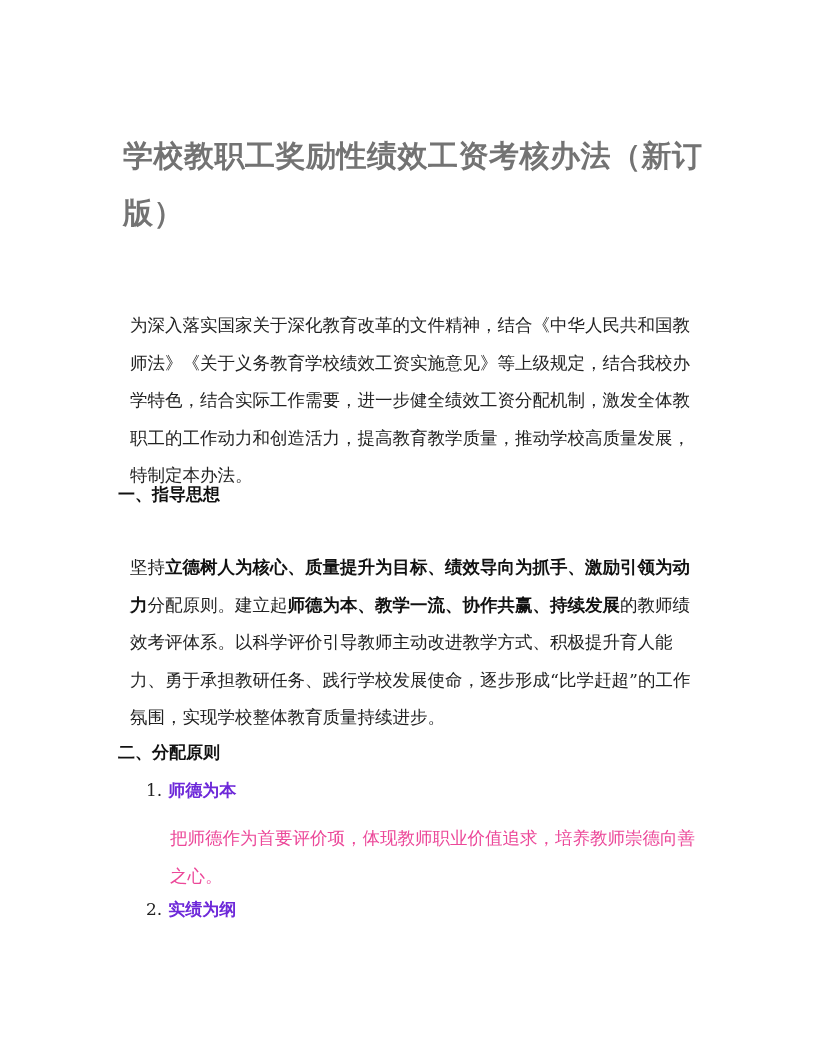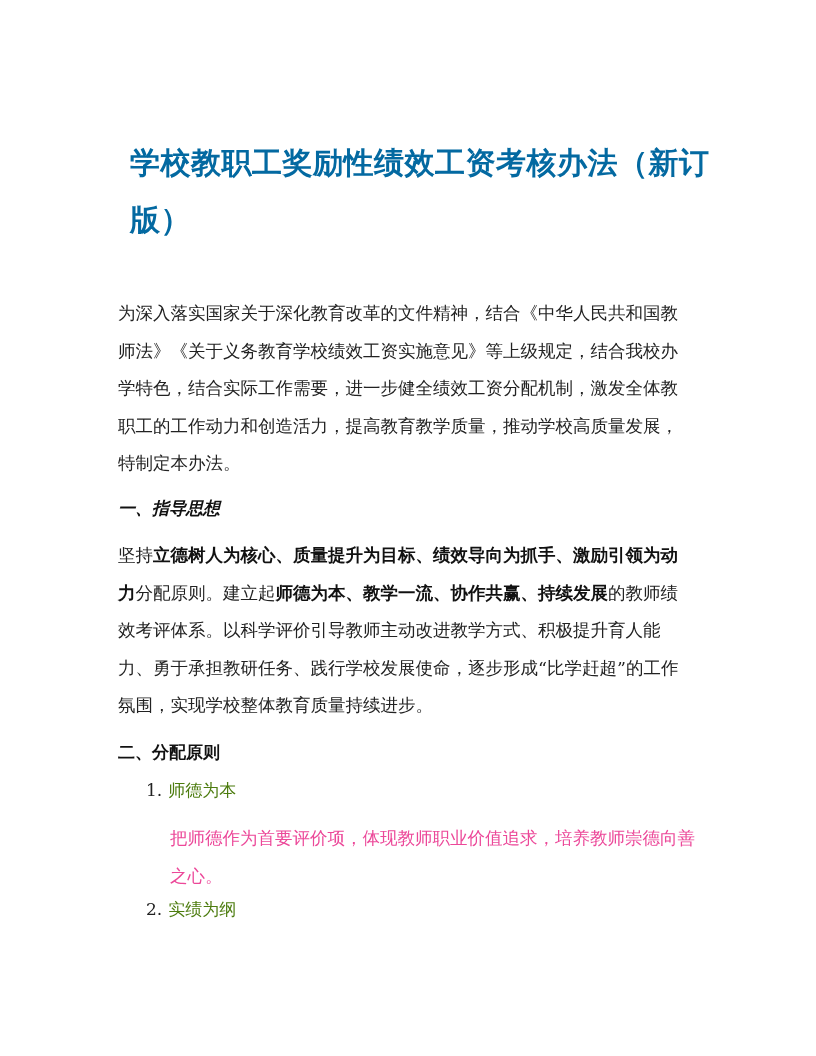--- a/index.html
+++ b/index.html
@@ -1,39 +1,39 @@
 <!DOCTYPE html>
 <html><head>
 <meta charset="utf-8">
 <style>
   html, body { margin: 0; padding: 0; background: #ffffff; }
   body { width: 816px; height: 1056px; position: relative; overflow: hidden;
          font-family: "DejaVu Serif", "Liberation Serif", serif; color: #1a1a1a; }
   .page { position: absolute; left: 118px; top: 0; width: 580px; }
   .title { position: absolute; left: 0; top: 122px; width: 580px;
            font-family: "DejaVu Sans", "Liberation Sans", sans-serif;
-           font-weight: bold; font-size: 30px; line-height: 57px; letter-spacing: 0.5px; color: #0369a1; margin: 12px; }
-  .para { position: absolute; left: 0; width: 575px; font-size: 17.5px; line-height: 37.5px; margin: 0; color: #222; }
+           font-weight: bold; font-size: 30px; line-height: 57px; letter-spacing: 0.5px; color: #737373; margin: 5px; }
+  .para { position: absolute; left: 0; width: 575px; font-size: 17.5px; line-height: 37.5px; margin: 12px; color: #222; }
   .h2 { position: absolute; left: 0; font-family: "DejaVu Sans", "Liberation Sans", sans-serif;
         font-weight: bold; font-size: 17px; margin: 0; color: #111; }
   b.em { font-family: "DejaVu Sans", "Liberation Sans", sans-serif; font-weight: bold; color: #111; }
   .li-head { position: absolute; left: 28px; font-size: 17px; margin: 0; }
   .li-num { font-family: "DejaVu Serif", "Liberation Serif", serif; color: #222; margin-right: 6px; }
-  .li-title { font-family: "DejaVu Sans", "Liberation Sans", sans-serif; font-weight: normal; color: #4d7c0f; }
+  .li-title { font-family: "DejaVu Sans", "Liberation Sans", sans-serif; font-weight: bold; color: #6d28d9; }
   .li-body { position: absolute; left: 52px; width: 525px; font-size: 17.5px; line-height: 37.5px; margin: 0; color: #ec4899; }
 </style>
 </head>
 <body>
 
 <div class="page">
   <h1 class="title">学校教职工奖励性绩效工资考核办法（新订版）</h1>
 
   <p class="para" style="top:295px;">为深入落实国家关于深化教育改革的文件精神，结合《中华人民共和国教师法》《关于义务教育学校绩效工资实施意见》等上级规定，结合我校办学特色，结合实际工作需要，进一步健全绩效工资分配机制，激发全体教职工的工作动力和创造活力，提高教育教学质量，推动学校高质量发展，特制定本办法。</p>
 
-  <h2 class="h2" style="top:497px;font-style:italic;">一、指导思想</h2>
+  <h2 class="h2" style="top:483px;">一、指导思想</h2>
 
   <p class="para" style="top:537px;"><span>坚持</span><b class="em">立德树人为核心、质量提升为目标、绩效导向为抓手、激励引领为动力</b><span>分配原则。建立起</span><b class="em">师德为本、教学一流、协作共赢、持续发展</b><span>的教师绩效考评体系。以科学评价引导教师主动改进教学方式、积极提升育人能力、勇于承担教研任务、践行学校发展使命，逐步形成“比学赶超”的工作氛围，实现学校整体教育质量持续进步。</span></p>
 
   <h2 class="h2" style="top:741px;text-align:right;">二、分配原则</h2>
 
   <p class="li-head" style="top:779px;">
     <span class="li-num">1.</span><span class="li-title">师德为本</span>
   </p>
   <p class="li-body" style="top:820px;">把师德作为首要评价项，体现教师职业价值追求，培养教师崇德向善之心。</p>
 

